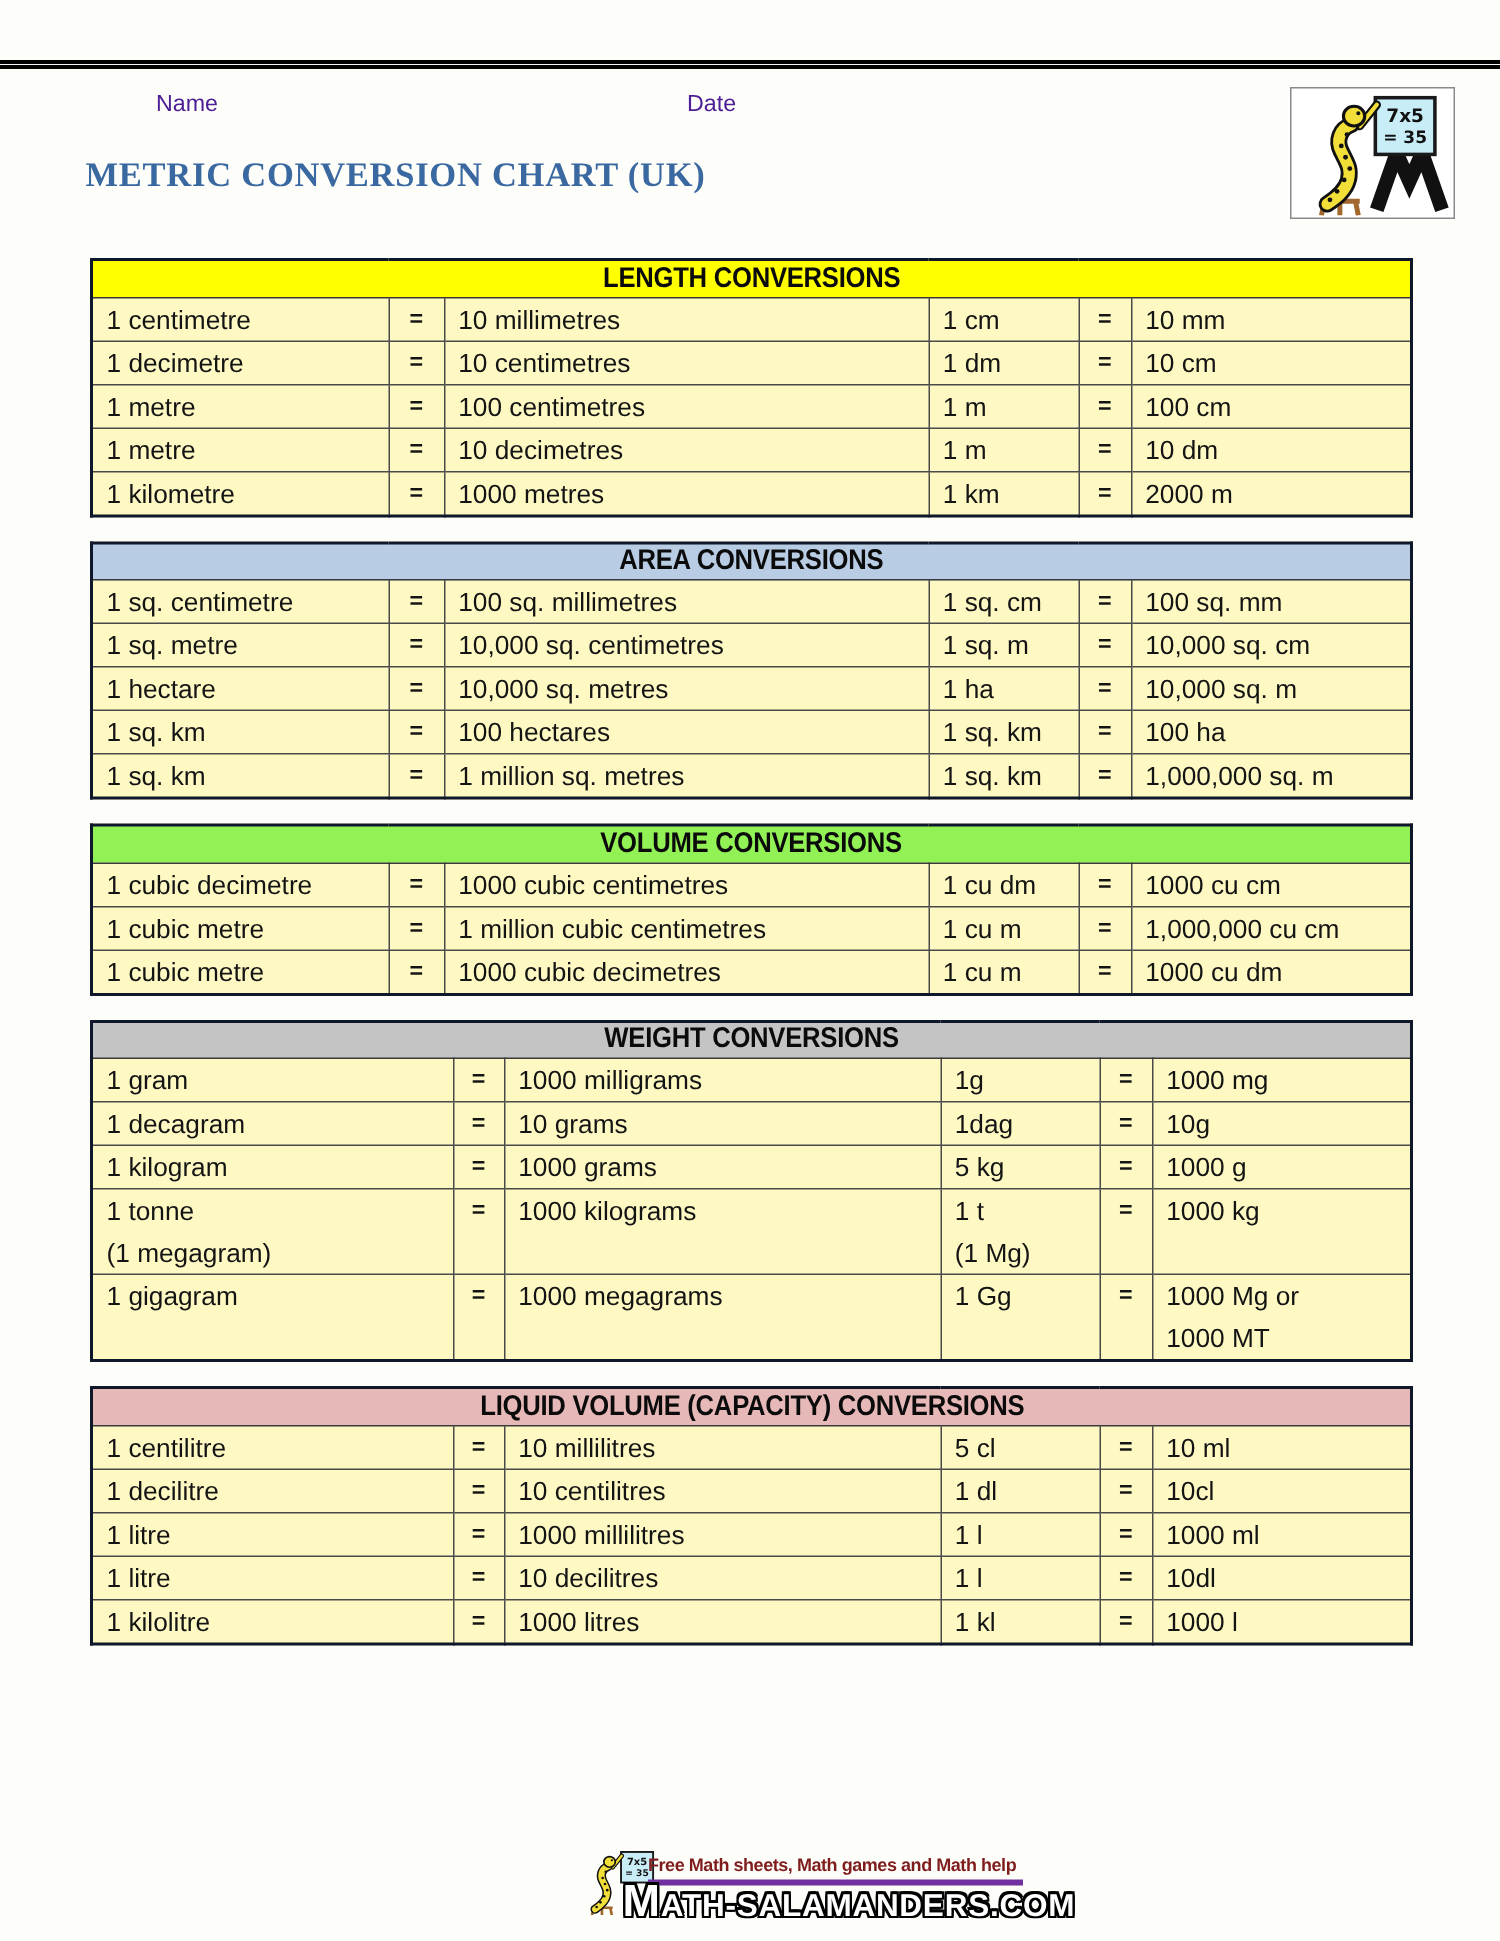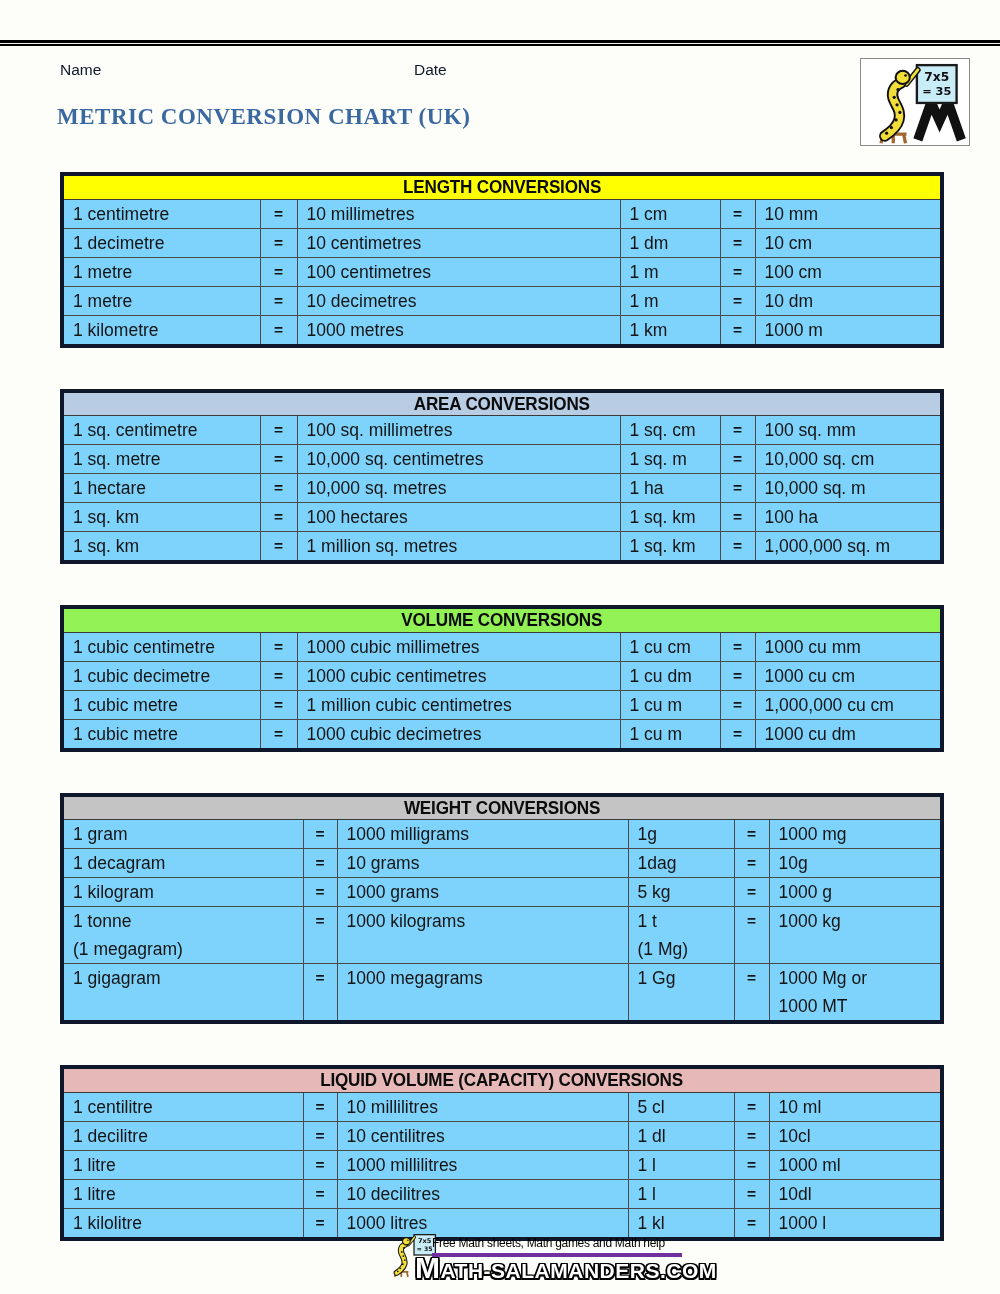--- a/index.html
+++ b/index.html
@@ -2,53 +2,53 @@
 <html><head>
 <meta charset="utf-8">
 <style>
   * { margin:0; padding:0; box-sizing:border-box; }
   body { background:#ffffff; font-family:"Liberation Sans", sans-serif; }
   .page { position:relative; width:1000px; height:1294px; background:#FDFDFA; overflow:hidden; }
 
   .topbar { position:absolute; top:40px; left:0; width:1000px; height:6px;
             background:linear-gradient(to bottom, #000 0 2.5px, #f6f6f6 2.5px 3.5px, #000 3.5px 6px); }
 
-  .meta-label { position:absolute; top:61px; font-size:15.5px; color:#0f172a; }
+  .meta-label { position:absolute; top:61px; font-size:15.5px; color:#4c1d95;margin-left:44px; }
   .name-label { left:60px; }
   .date-label { left:414px; }
 
   .page-title { position:absolute; left:57px; top:104px;
                 font-family:"Liberation Serif", serif; font-weight:600;
                 font-size:23px; letter-spacing:0.5px; color:#3A68A0; white-space:nowrap; }
 
   .logo-box { position:absolute; left:860px; top:58px; width:110px; height:88px;
               background:#fff; border:1.5px solid #8a8a8a; }
   .logo-box svg { display:block; margin:1px auto 0; }
 
   svg text { font-family:"DejaVu Sans", sans-serif; font-weight:bold; fill:#111; }
 
   .tables { position:absolute; left:60px; top:172px; width:880px; }
 
   table.conv { table-layout:fixed; width:880px; border-collapse:collapse;
-               margin-bottom:41px; background:#7dd3fc; border:4px solid #0f172a; }
+               margin-bottom:16px; background:#fef9c3; border:2px solid #0f172a; }
   table.conv th { height:25px; border:1px solid #3a3a3a; text-align:center; padding:0; }
   table.conv th span { display:inline-block; transform:scaleX(0.9); transform-origin:center;
                        font-size:19px; font-weight:bold; letter-spacing:-0.2px; color:#0b0b0b; white-space:nowrap; }
   table.conv td { border:1px solid #4a4a4a; font-size:17.5px; color:#141414;
                   line-height:28px; height:28px; padding:0 9px; vertical-align:top;
                   white-space:pre-line; overflow:hidden; }
   table.conv td.eq { text-align:center; padding:0; font-size:15.5px; font-weight:bold; }
 
   .va .c1{width:198px} .va .c2{width:37px} .va .c3{width:323px} .va .c4{width:100px} .va .c5{width:35px} .va .c6{width:187px}
   .vb .c1{width:241px} .vb .c2{width:34px} .vb .c3{width:291px} .vb .c4{width:106px} .vb .c5{width:35px} .vb .c6{width:173px}
 
   .footer { position:absolute; left:385px; top:1232px; width:310px; height:56px; }
   .footer-logo { position:absolute; left:0; top:0; }
-  .tagline { position:absolute; left:47px; top:4px; font-size:12px; font-weight:normal;
-             letter-spacing:-0.3px; color:#000000; white-space:nowrap; }
+  .tagline { position:absolute; left:47px; top:4px; font-size:12px; font-weight:bold;
+             letter-spacing:-0.3px; color:#7f1d1d; white-space:nowrap; }
   .purple-rule { position:absolute; left:47px; top:21px; width:250px; height:3.5px; }
   .wordmark { position:absolute; left:30px; top:19px; white-space:nowrap;
               font-family:Liberation Sans, sans-serif; font-weight:bold; color:#fff;
               text-shadow:-1.5px -1.5px 0 #000, 1.5px -1.5px 0 #000, -1.5px 1.5px 0 #000,
                            1.5px 1.5px 0 #000, -1.5px 0 0 #000, 1.5px 0 0 #000,
                            0 -1.5px 0 #000, 0 1.5px 0 #000;
               font-size:21px; letter-spacing:0.5px; }
   .wordmark .m-initial { font-size:30px; }
 </style>
 </head>
@@ -140,21 +140,21 @@
             <td>1 m</td>
             <td class="eq">=</td>
             <td>10 dm</td>
           </tr>
           <tr>
             <td>1 kilometre</td>
             <td class="eq">=</td>
             <td>1000 metres</td>
             <td>1 km</td>
             <td class="eq">=</td>
-            <td>1000 m</td>
+            <td>2000 m</td>
           </tr>
         </tbody>
     </table>
 
     <table class="conv va">
       <colgroup>
           <col class="c1">
           <col class="c2">
           <col class="c3">
           <col class="c4">
@@ -218,28 +218,20 @@
           <col class="c4">
           <col class="c5">
           <col class="c6">
         </colgroup>
       <thead>
           <tr>
             <th colspan="6" style="background: rgb(146, 241, 85);"><span>VOLUME CONVERSIONS</span></th>
           </tr>
         </thead>
       <tbody>
-          <tr>
-            <td>1 cubic centimetre</td>
-            <td class="eq">=</td>
-            <td>1000 cubic millimetres</td>
-            <td>1 cu cm</td>
-            <td class="eq">=</td>
-            <td>1000 cu mm</td>
-          </tr>
           <tr>
             <td>1 cubic decimetre</td>
             <td class="eq">=</td>
             <td>1000 cubic centimetres</td>
             <td>1 cu dm</td>
             <td class="eq">=</td>
             <td>1000 cu cm</td>
           </tr>
           <tr>
             <td>1 cubic metre</td>

